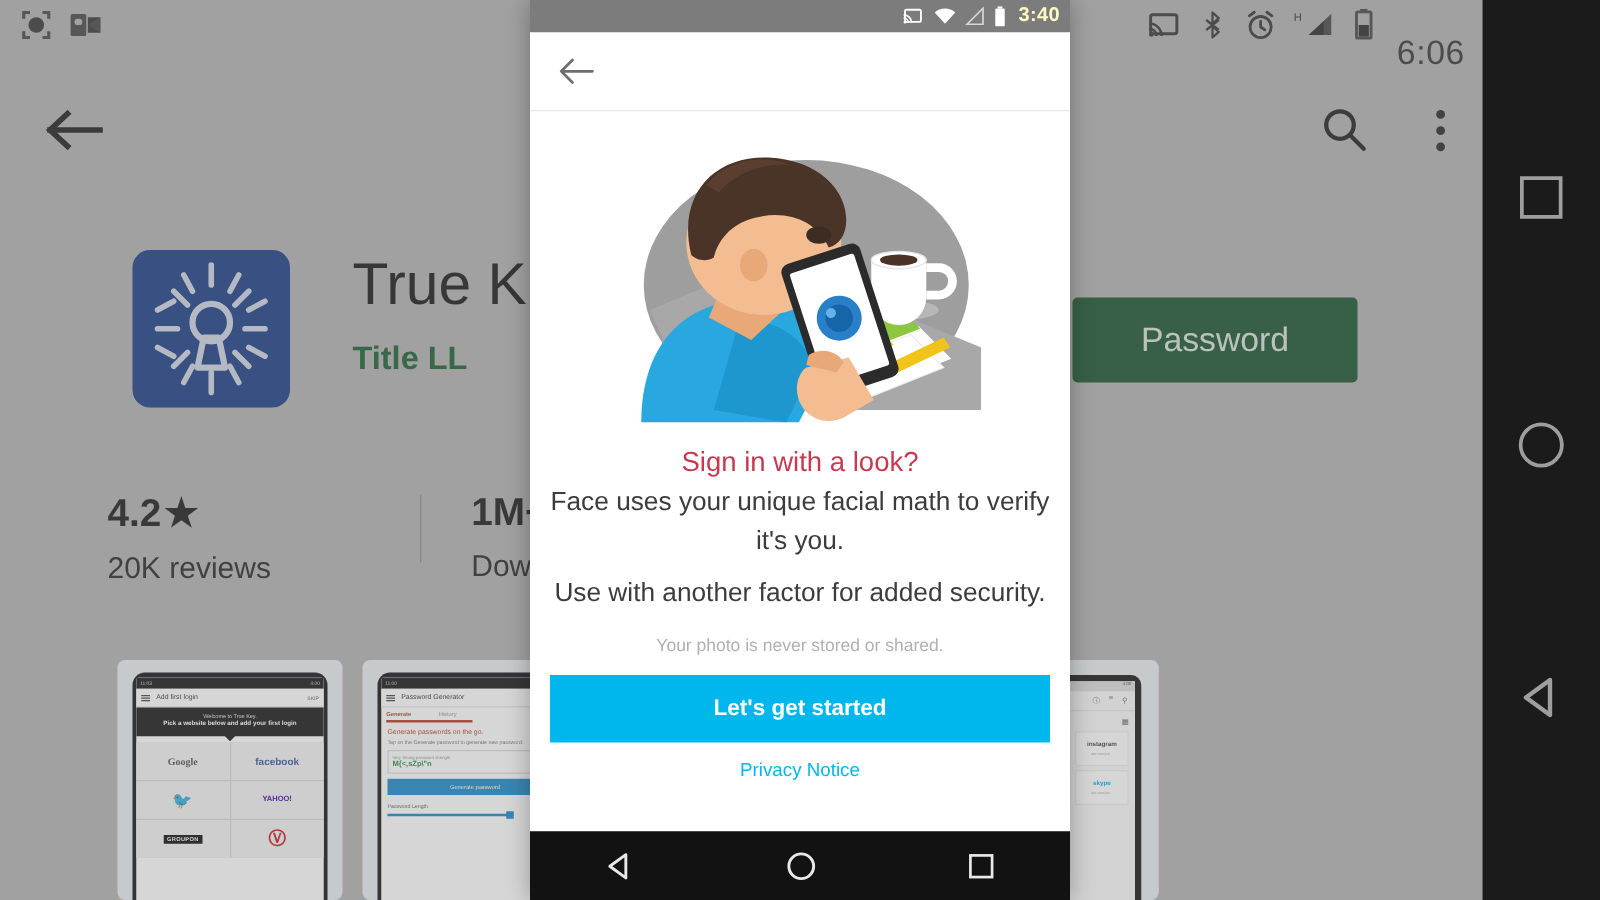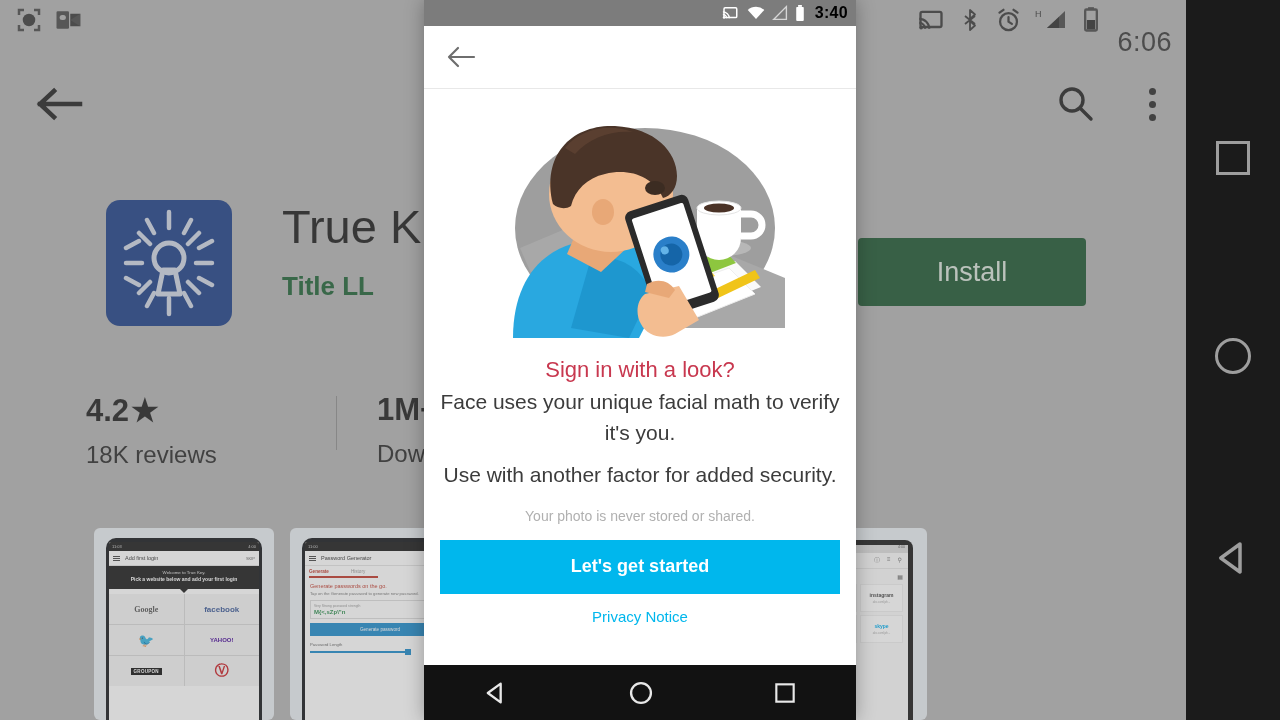--- a/index.html
+++ b/index.html
@@ -211,21 +211,21 @@
     width: 432px; height: 720px;
     background: #fff;
     box-shadow: 0 0 18px rgba(0,0,0,0.30);
     overflow: hidden;
   }
   .ip-status {
     height: 26px; background: #7c7c7c;
     display: flex; align-items: center; justify-content: flex-end;
     padding-right: 8px; gap: 7px;
   }
-  .ip-time { font-size: 16px; color: #000000; font-weight: 700; margin-left: 3px; letter-spacing: .3px; }
+  .ip-time { font-size: 16px; color: #fef9c3; font-weight: 700; margin-left: 3px; letter-spacing: .3px; }
   .ip-toolbar {
     height: 63px; background: #fff;
     display: flex; align-items: center;
     border-bottom: 1px solid #e8e8e8;
   }
   .ip-back { margin-left: 22px; }
 
   .ip-content { padding: 0; }
   .illus-wrap {
     height: 268px; display: flex; align-items: center; justify-content: center;
@@ -370,29 +370,29 @@
           <circle cx="63" cy="58" r="15" fill="none" stroke="#cfd6e4" stroke-width="5"></circle>
           <path d="M57 70l-5 24h22l-5-24z" fill="none" stroke="#cfd6e4" stroke-width="5" stroke-linejoin="round"></path>
         </svg>
       </div>
       <div class="app-meta">
         <div class="app-title">True K</div>
         <div class="app-dev">Title LL</div>
       </div>
     </div>
 
-    <div class="install-btn">Install</div>
+    <div class="install-btn">Password</div>
 
     <div class="stats">
       <div class="stat">
         <div class="stat-val">
           <span>4.2</span>
           <span>★</span>
         </div>
-        <div class="stat-label">18K reviews</div>
+        <div class="stat-label">20K reviews</div>
       </div>
       <div class="stat-div"></div>
       <div class="stat">
         <div class="stat-val">
             <span>1M+</span>
           </div>
         <div class="stat-label">Dow</div>
       </div>
     </div>
 

